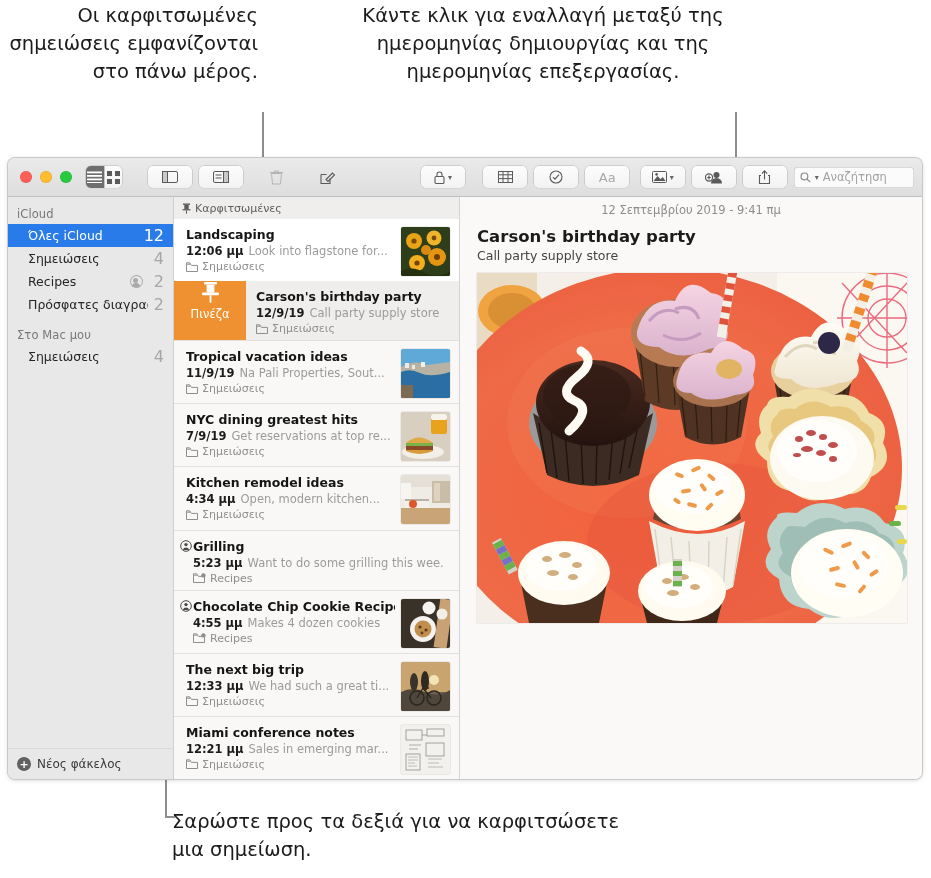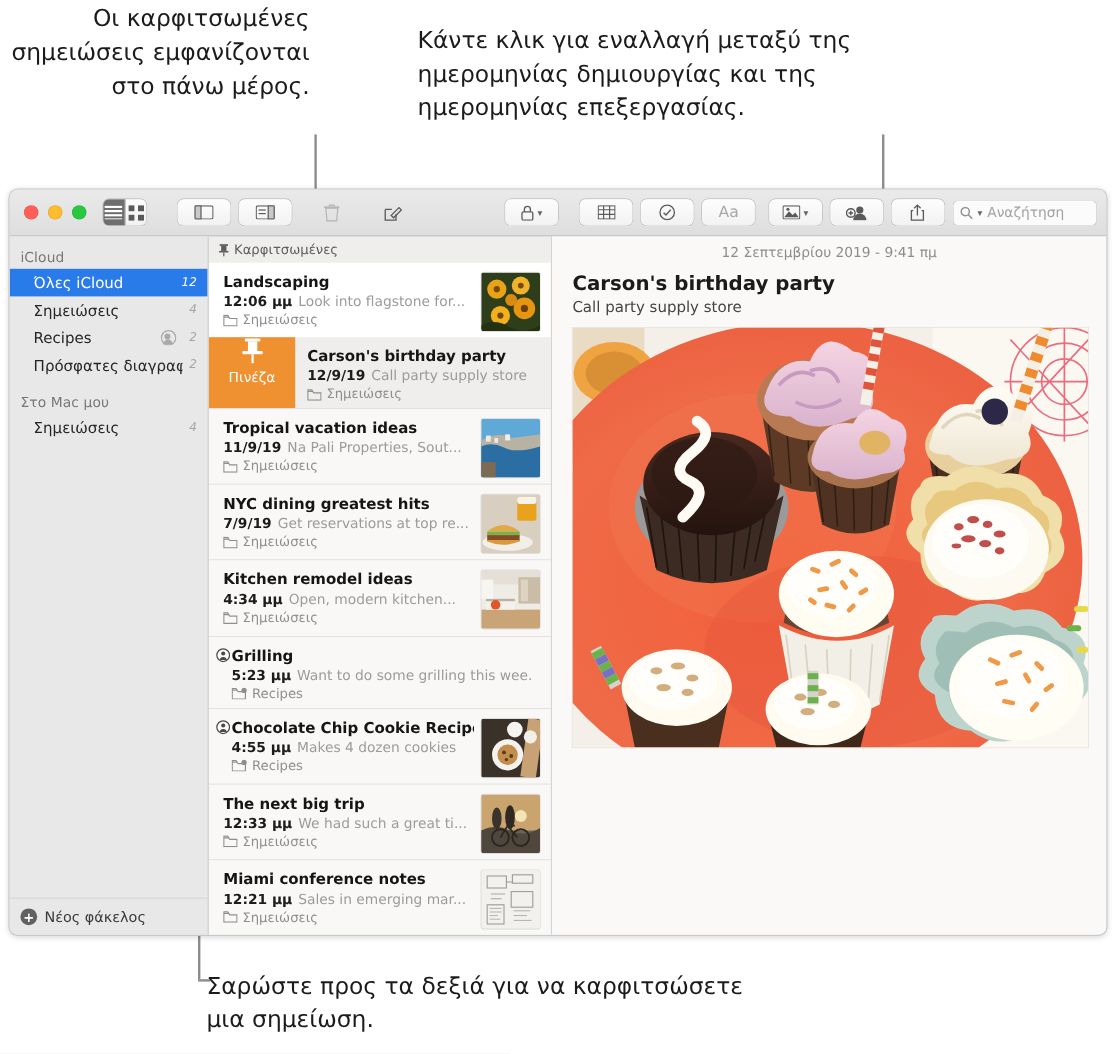--- a/index.html
+++ b/index.html
@@ -15,21 +15,21 @@
   
   .callout{
     position:absolute;
     font-family:"DejaVu Sans","Liberation Sans",sans-serif;
     font-size:19.5px;
     line-height:28px;
     color:#1b1b1b;
     white-space:pre-line;
   }
   #callout-pinned{ left:0px; top:2px; width:258px; text-align:right; }
-  #callout-dates{ left:348px; top:20px; width:390px; text-align:left; }
+  #callout-dates{ left:348px; top:2px; width:390px; text-align:center; }
   #callout-swipe{ left:172px; top:808px; width:460px; text-align:left; }
 
   .leader{ position:absolute; background:#8d8d8d; }
 
   
   #window{
     position:absolute;
     left:8px; top:158px;
     width:914px; height:621px;
     background:#ececec;
@@ -118,21 +118,21 @@
     padding:4px 0 3px 9px;
     letter-spacing:.1px;
   }
   .sb-item{
     height:23px;
     display:flex;align-items:center;
     padding:0 9px 0 20px;
     font-size:12.5px;color:#262626;
   }
   .sb-item .lbl{flex:1;white-space:nowrap;overflow:hidden;}
-  .sb-item .cnt{font-size:10px;color:#a6a6a6;margin-left:6px;font-style:italic;}
+  .sb-item .cnt{font-size:16px;color:#a6a6a6;margin-left:6px;}
   .sb-item.selected{background:#2a7bea;color:#fff;justify-content:space-between;}
   .sb-item.selected .cnt{color:#fff;}
   .shared-ico{
     width:13px;height:13px;border-radius:50%;
     box-shadow:inset 0 0 0 1px #a9a9a9;
     margin-right:5px;
     position:relative;
   }
   .shared-ico:after{
     content:"";position:absolute;left:3.5px;top:2.5px;

